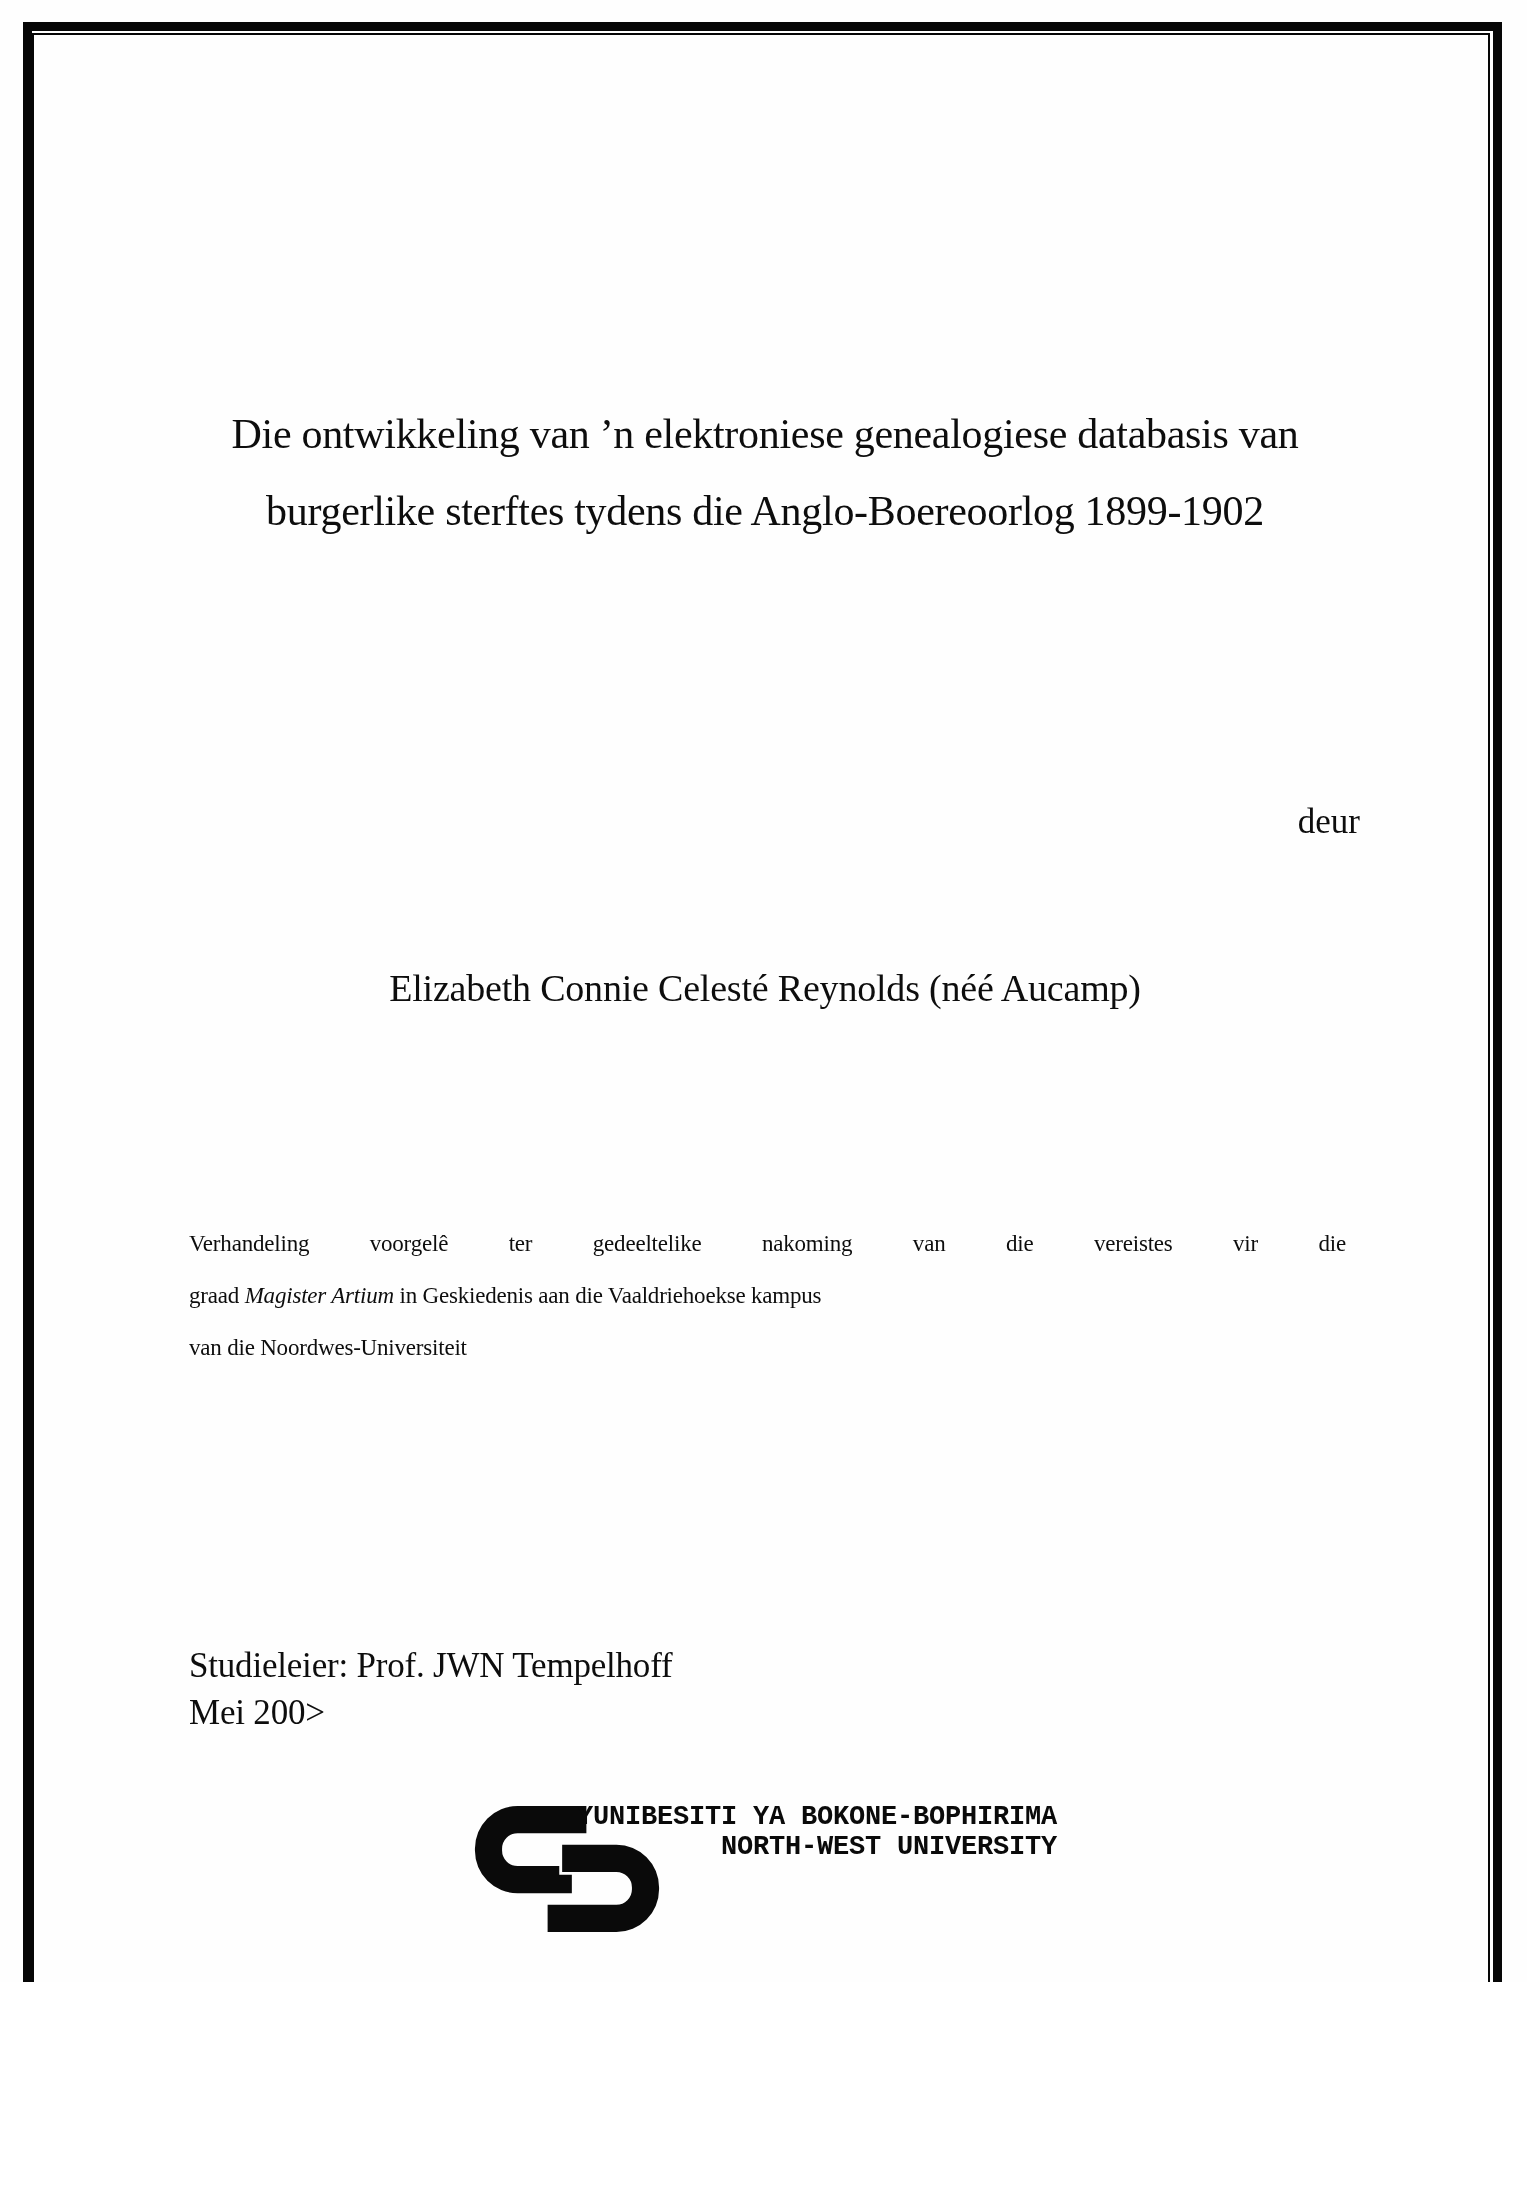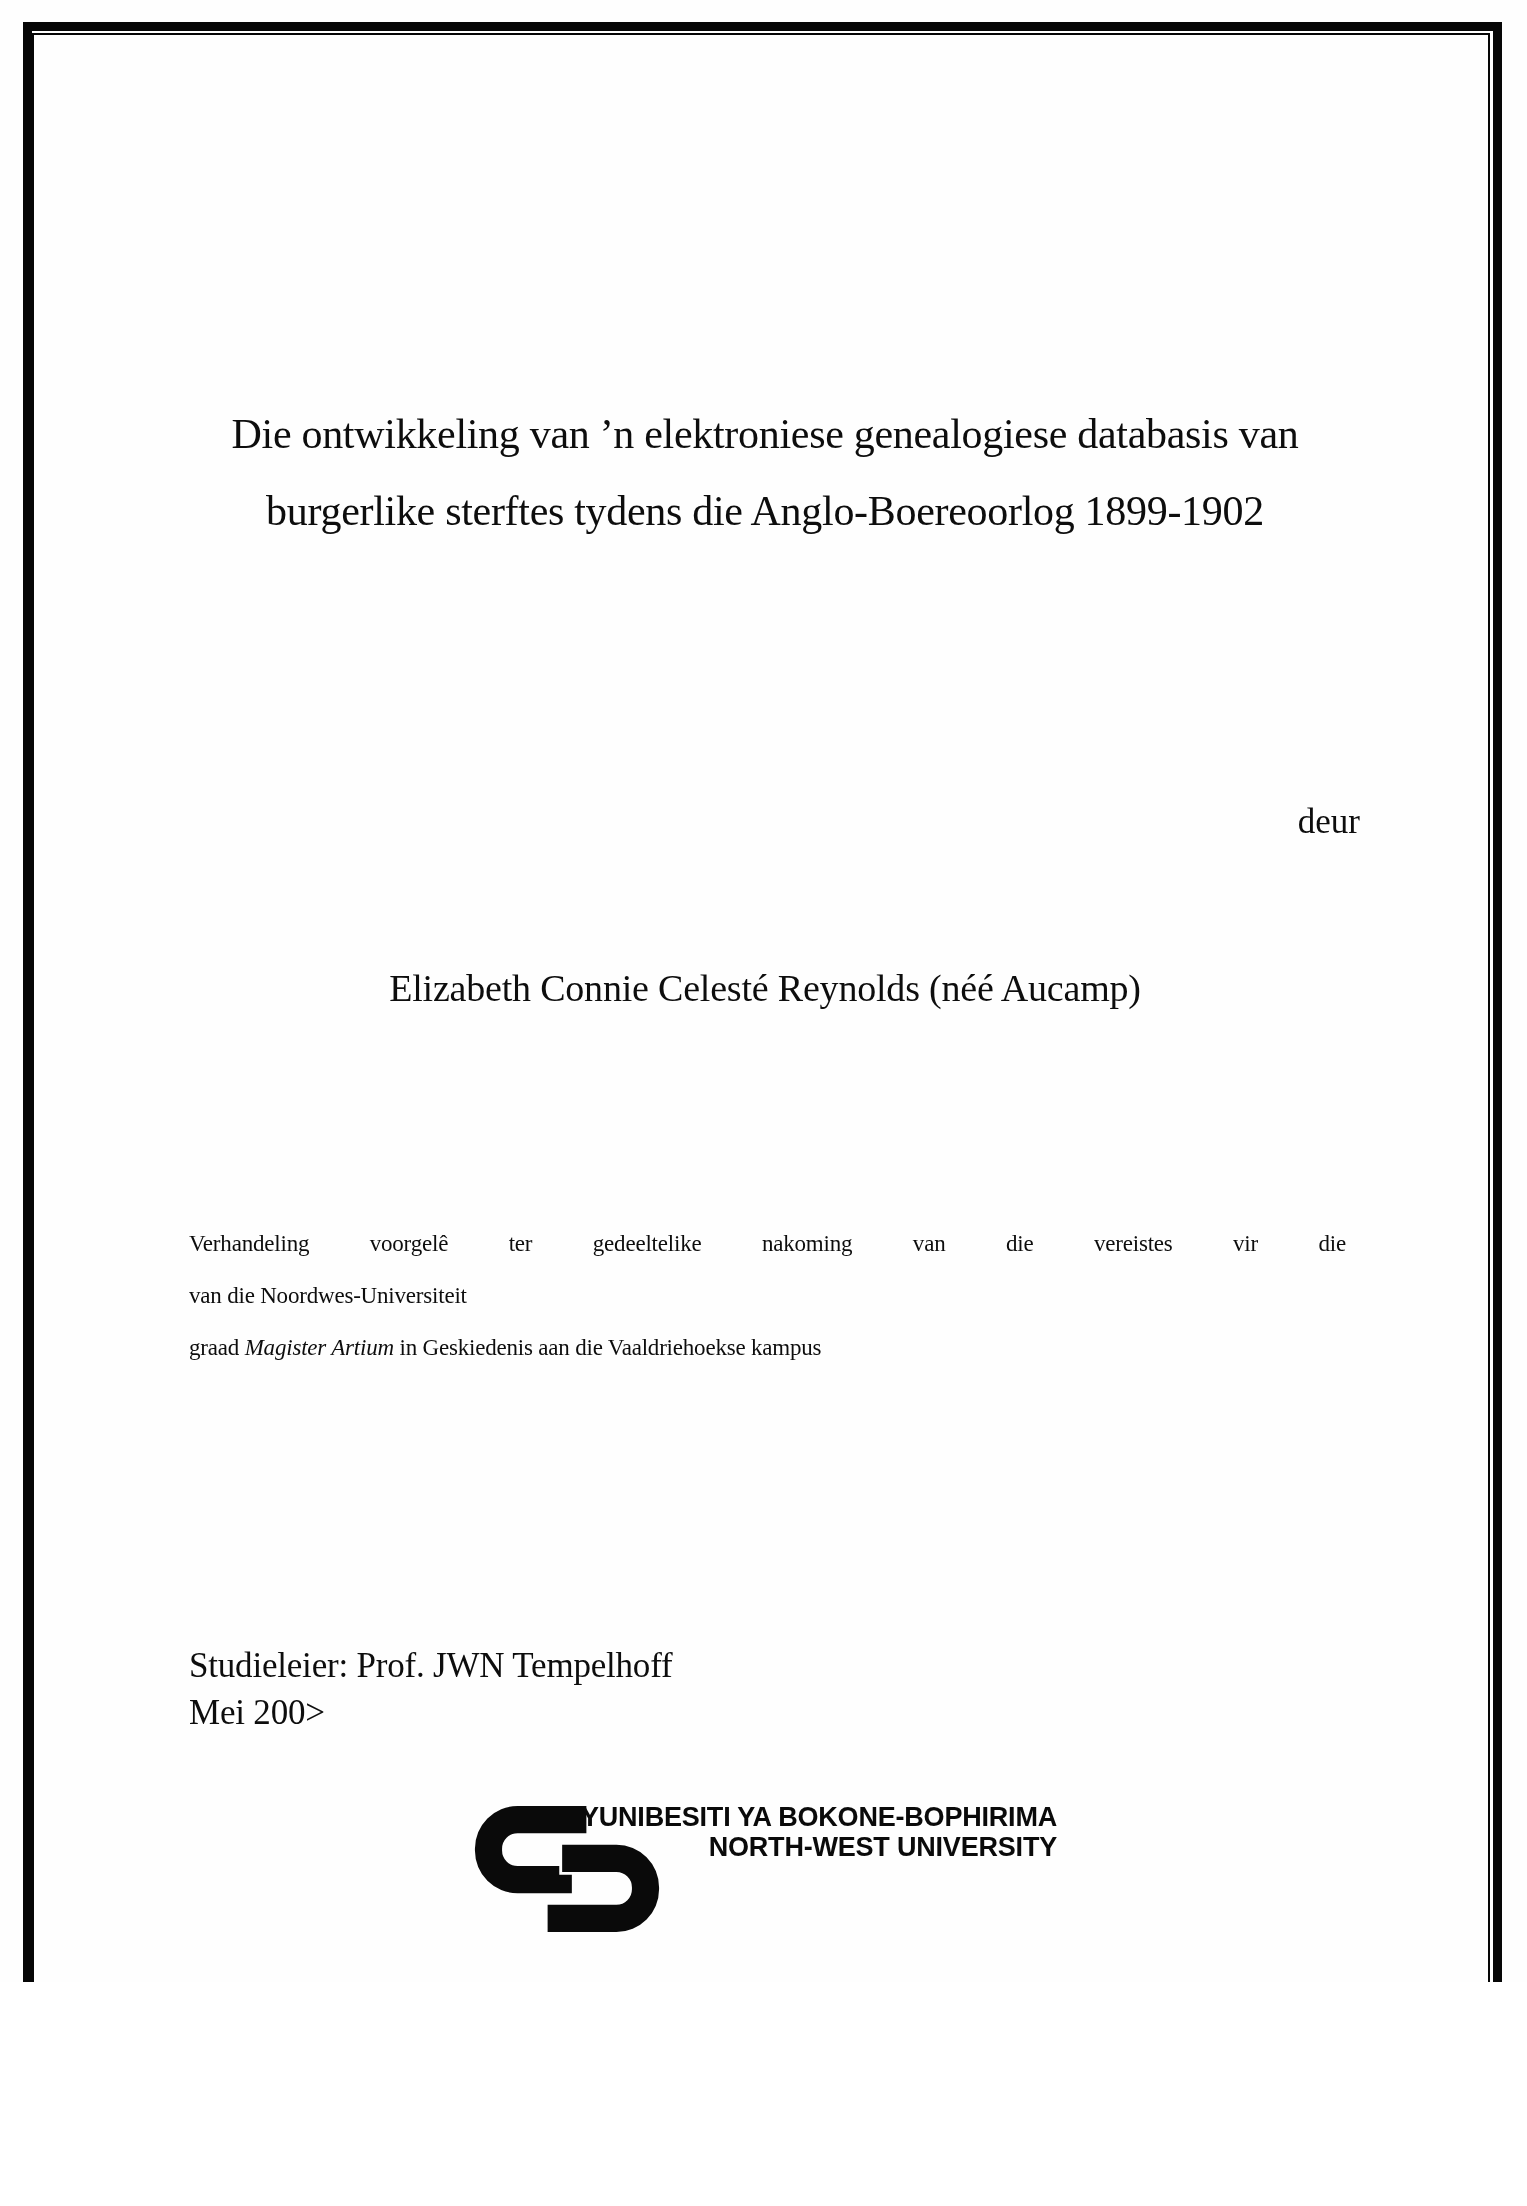--- a/index.html
+++ b/index.html
@@ -73,21 +73,21 @@
   .logo-mark {
     position: absolute;
     left: 0; top: 6px;
     width: 186px; height: 126px;
   }
   .logo-text {
     position: absolute;
     right: 17px; top: 2px;
     width: 480px;
     text-align: right;
-    font-family: Liberation Sans, sans-serif;
+    font-family: Liberation Mono, monospace;
     font-weight: 700;
     font-size: 27px;
     line-height: 30px;
     letter-spacing: -0.2px;
     color: #0a0a0a;
     white-space: nowrap;
   }
 </style>
 </head>
 <body>
@@ -102,22 +102,22 @@
     <div>Die ontwikkeling van ’n elektroniese genealogiese databasis van</div>
     <div>burgerlike sterftes tydens die Anglo-Boereoorlog 1899-1902</div>
   </div>
 
   <div class="byline">deur</div>
 
   <div class="author">Elizabeth Connie Celesté Reynolds (néé Aucamp)</div>
 
   <div class="statement">
     <div class="justified">Verhandeling voorgelê ter gedeeltelike nakoming van die vereistes vir die</div>
+    <div><span>graad </span><span class="italic">Magister Artium</span><span> in Geskiedenis aan die Vaaldriehoekse kampus</span></div>
     <div>van die Noordwes-Universiteit</div>
-    <div><span>graad </span><span class="italic">Magister Artium</span><span> in Geskiedenis aan die Vaaldriehoekse kampus</span></div>
   </div>
 
   <div class="supervisor-block">
     <div>Studieleier: Prof. JWN Tempelhoff</div>
     <div>Mei 200&gt;</div>
   </div>
 
   <div class="logo">
     <svg class="logo-mark" viewBox="0 0 190 130" width="186" height="126" xmlns="http://www.w3.org/2000/svg">
 

